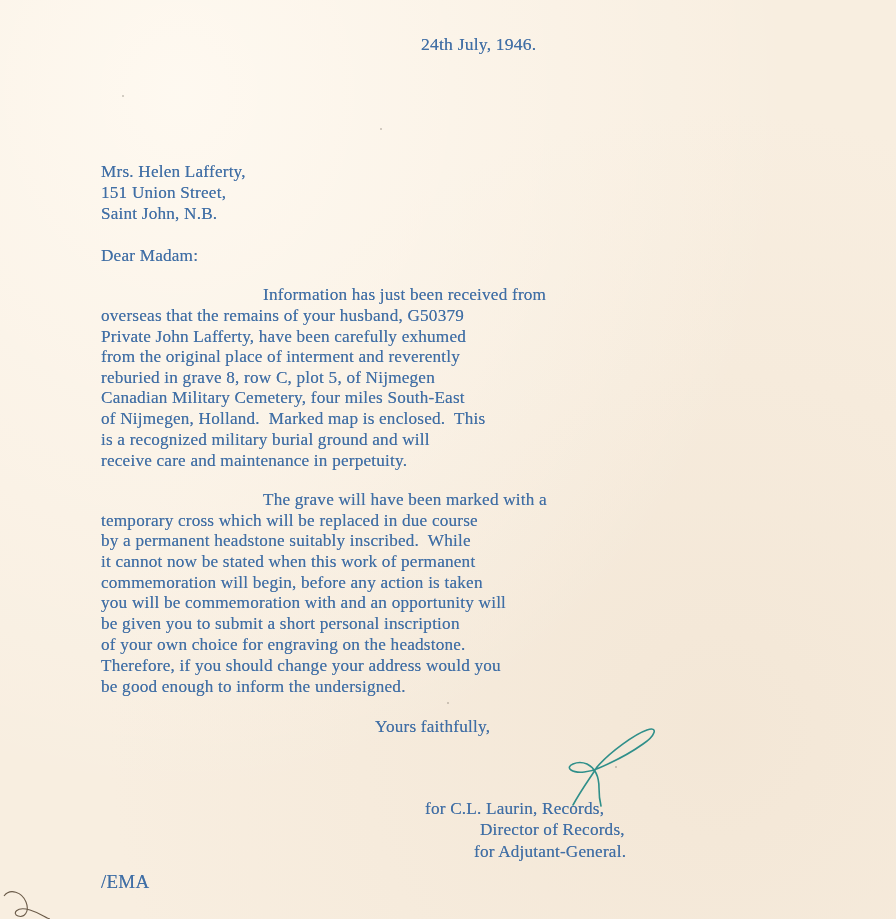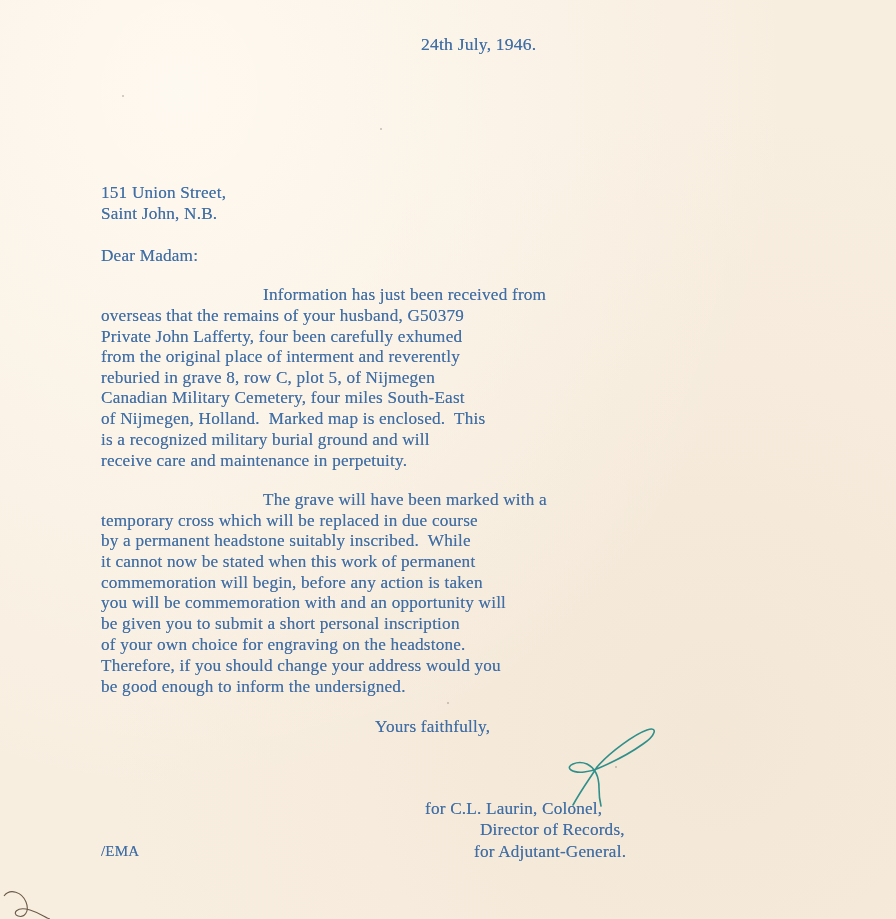--- a/index.html
+++ b/index.html
@@ -32,21 +32,21 @@
     text-shadow: 0 0 0.6px rgba(50,90,150,0.6);
   }
   .date { left: 421px; top: 34px; font-size: 17.6px; }
   .addr { left: 101px; }
   .para { left: 101px; }
   .indent { left: 263px; }
   .closing { left: 375px; top: 716px; }
   .sig-line1 { left: 425px; top: 798px; }
   .sig-line2 { left: 480px; top: 819px; }
   .sig-line3 { left: 474px; top: 841px; }
-  .ref { left: 101px; top: 841px; font-size: 15px; }
+  .ref { left: 101px; top: 871px; font-size: 19px; }
   .signature {
     position: absolute;
     left: 555px;
     top: 722px;
     width: 110px;
     height: 90px;
   }
   .doodle {
     position: absolute;
     left: 0;
@@ -61,29 +61,30 @@
     background: rgba(90,80,70,0.35);
   }
 </style>
 </head>
 <body>
 
 <div class="page">
 
   <div class="line date">24th July, 1946.</div>
 
+  <div class="line addr" style="top:161px;">Mrs. Helen Lafferty,</div>
   <div class="line addr" style="top:182px;">151 Union Street,</div>
   <div class="line addr" style="top:203px;">Saint John, N.B.</div>
 
   <div class="line addr" style="top:245px;">Dear Madam:</div>
 
   <div>
     <div class="line indent" style="top:284px;">Information has just been received from</div>
     <div class="line para" style="top:305px;">overseas that the remains of your husband, G50379</div>
-    <div class="line para" style="top:326px;">Private John Lafferty, four been carefully exhumed</div>
+    <div class="line para" style="top:326px;">Private John Lafferty, have been carefully exhumed</div>
     <div class="line para" style="top:346px;">from the original place of interment and reverently</div>
     <div class="line para" style="top:367px;">reburied in grave 8, row C, plot 5, of Nijmegen</div>
     <div class="line para" style="top:387px;">Canadian Military Cemetery, four miles South-East</div>
     <div class="line para" style="top:408px;">of Nijmegen, Holland.  Marked map is enclosed.  This</div>
     <div class="line para" style="top:429px;">is a recognized military burial ground and will</div>
     <div class="line para" style="top:450px;">receive care and maintenance in perpetuity.</div>
   </div>
 
   <div>
     <div class="line indent" style="top:489px;text-align:center;">The grave will have been marked with a</div>
@@ -97,21 +98,21 @@
     <div class="line para" style="top:655px;">Therefore, if you should change your address would you</div>
     <div class="line para" style="top:676px;">be good enough to inform the undersigned.</div>
   </div>
 
   <div class="line closing">Yours faithfully,</div>
 
   <svg class="signature" viewBox="0 0 110 90">
     <path d="M18 83 C 28 65, 36 55, 42 45 C 55 30, 80 12, 92 8 C 104 4, 100 14, 88 22 C 74 32, 58 40, 44 46 C 36 50, 22 52, 16 48 C 10 44, 22 38, 32 42 C 40 46, 44 55, 44 66 C 44 74, 45 80, 46 84" fill="none" stroke="#2f8f8a" stroke-width="1.6" stroke-linecap="round"></path>
   </svg>
 
-  <div class="line sig-line1">for C.L. Laurin, Colonel,</div>
+  <div class="line sig-line1">for C.L. Laurin, Records,</div>
   <div class="line sig-line3">for Adjutant-General.</div>
   <div class="line sig-line2">Director of Records,</div>
 
   <div class="line ref">/EMA</div>
 
   <svg class="doodle" viewBox="0 0 60 39">
     <path d="M4 16 C 10 8, 22 12, 26 22 C 30 32, 24 38, 18 36 C 12 34, 16 26, 30 30 C 40 33, 46 38, 50 39" fill="none" stroke="#6a5a48" stroke-width="1.1"></path>
   </svg>
 
   <span class="speck" style="left:122px; top:95px;"></span>

